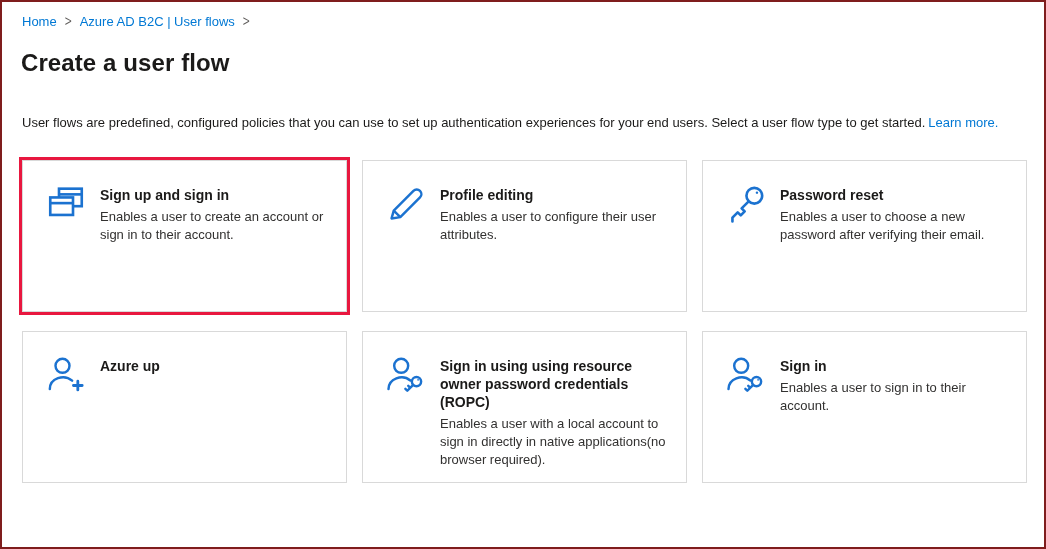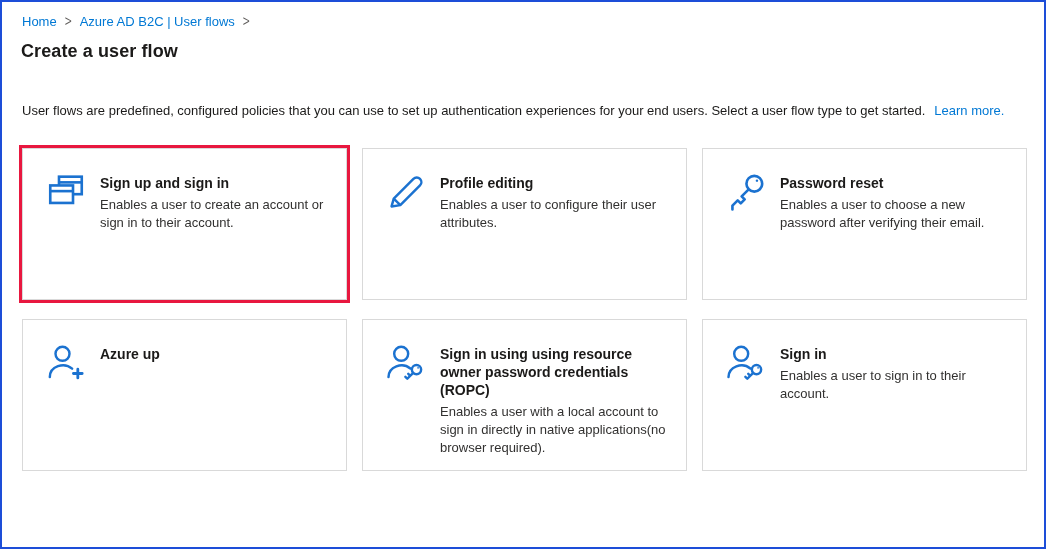--- a/index.html
+++ b/index.html
@@ -8,21 +8,21 @@
     --highlight: #e8173f;
     --text-dark: #1b1a19;
     --text-body: #323130;
     --card-border: #d9d9d9;
   }
   * { box-sizing: border-box; }
   html, body { margin: 0; padding: 0; background: #fff; }
   .page {
     width: 1046px;
     height: 549px;
-    border: 2px solid #1d4ed8;
+    border: 2px solid #7f1d1d;
     background: #ffffff;
     font-family: "Liberation Sans", sans-serif;
     color: var(--text-body);
     padding: 12px 21px 0 20px;
     overflow: hidden;
   }
   .breadcrumb {
     display: flex;
     align-items: center;
     font-size: 13px;
@@ -34,38 +34,38 @@
     text-decoration: none;
     cursor: pointer;
   }
   .crumb-sep {
     color: #605e5c;
     font-size: 12px;
     transform: scaleY(1.2);
     display: inline-block;
   }
   .page-title {
-    margin: 8px 0 0 -1px;
-    font-size: 18px;
+    margin: 20px 0 0 -1px;
+    font-size: 24px;
     line-height: 28px;
     font-weight: 700;
     color: var(--text-dark);
     letter-spacing: 0.1px;
   }
   .description {
     margin: 38px 0 0 0;
     font-size: 13px;
     line-height: 16px;
     color: var(--text-dark);
   }
   .learn-more {
     color: var(--accent);
     text-decoration: none;
     cursor: pointer;
-    margin-left: 9px;
+    margin-left: 3px;
   }
   .section-heading {
     margin: 17px 0 0 0;
     font-size: 19px;
     line-height: 23px;
     font-weight: 700;
     color: var(--text-dark);
   }
   .grid {
     margin-top: 29px;

